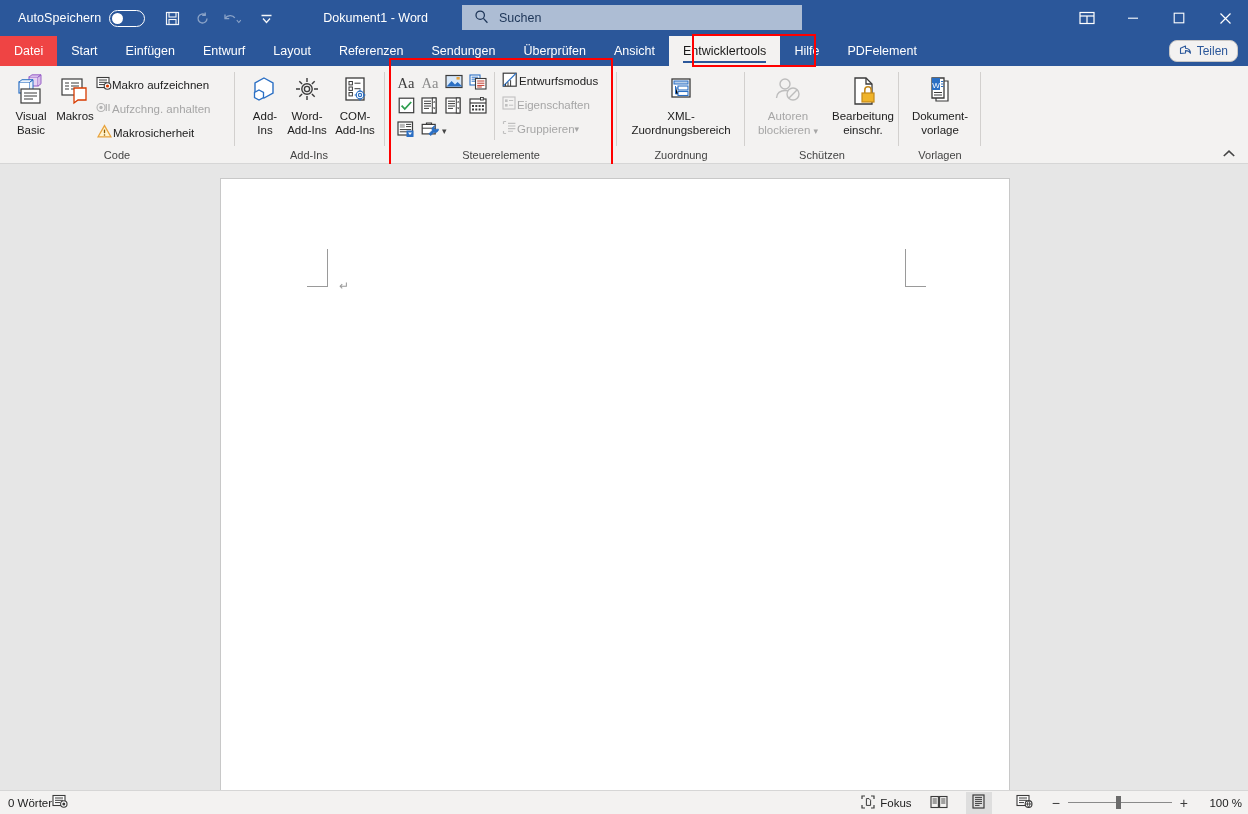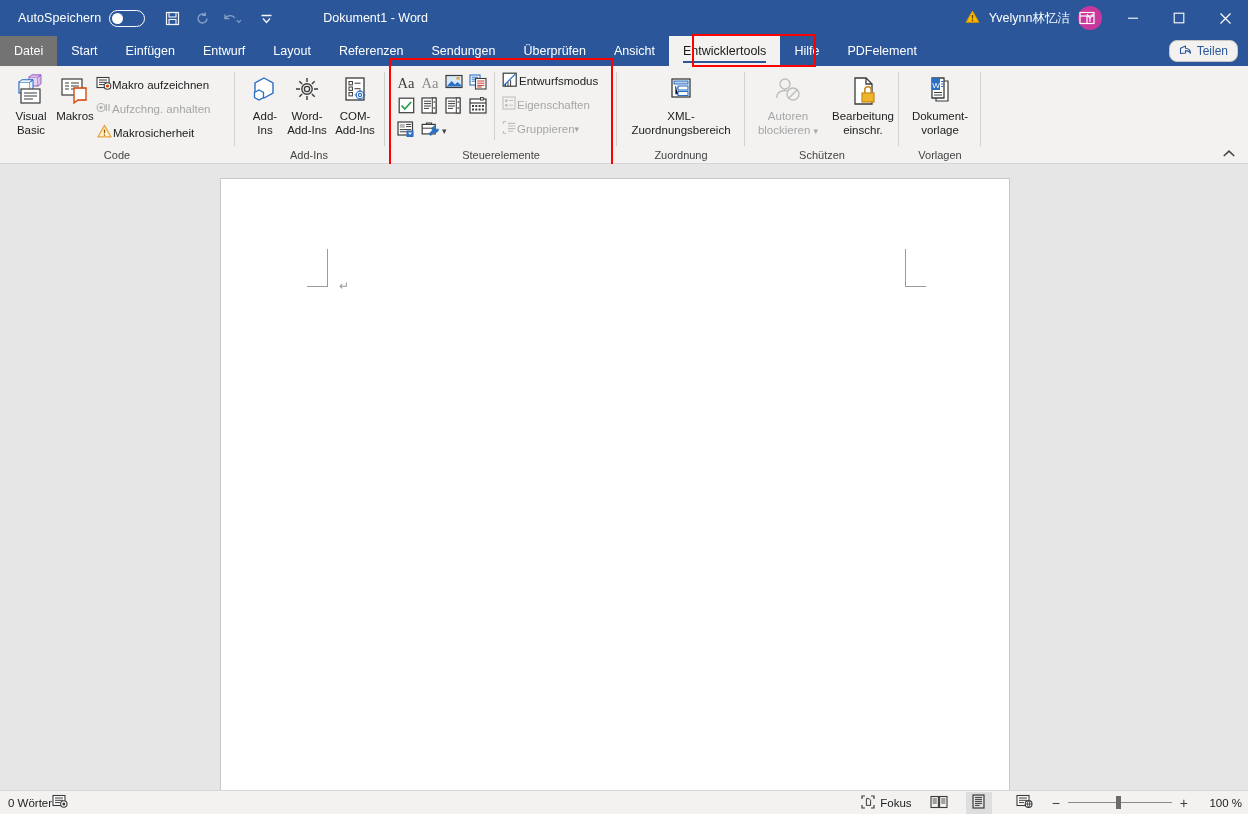--- a/index.html
+++ b/index.html
@@ -59,21 +59,21 @@
   }
   .tabs {
     position: absolute; left: 0; top: 36px; height: 30px;
     display: flex; align-items: center;
   }
   .tab {
     height: 30px; display: flex; align-items: center; justify-content: center;
     padding: 0 14px; font-size: 12.5px; color: #ffffff; white-space: nowrap;
     position: relative;
   }
-  .tab.file { background: #737373; }
+  .tab.file { background: #ef4444; }
   .tab.active { background: #f3f2f1; color: #1a1a1a; }
   .tab.active .underline {
     position: absolute; left: 14px; right: 14px; bottom: 3px; height: 2.5px; background: #2b579a;
   }
   .share-btn {
     position: absolute; right: 10px; top: 40px; height: 22px;
     display: flex; align-items: center; gap: 5px; padding: 0 9px;
     background: #f3f2f1; border: 1px solid #c8c6c4; border-radius: 8px;
     font-size: 12px; color: #2b579a; white-space: nowrap;
   }
@@ -202,32 +202,30 @@
         </svg>
     </div>
     <div class="tb-icon" style="margin-left:4px">
       <svg width="15" height="15" viewBox="0 0 15 15">
           <path d="M2.5 4.5h10M4 7.5l3.5 4 3.5-4" fill="none" stroke="#fff" stroke-width="1.3"></path>
         </svg>
     </div>
 
     <div class="doc-title">Dokument1  -  Word</div>
 
-
-    <div class="acct-wrap">
-      <span>
-        <svg width="17" height="16" viewBox="0 0 17 16">
-            <path d="M8.5 2.2l6.3 11H2.2z" fill="#ffb900" stroke="#e09b00" stroke-width="1"></path>
-            <path d="M8.5 6v3.6" stroke="#5a4000" stroke-width="1.3"></path>
-            <circle cx="8.5" cy="11.4" r=".8" fill="#5a4000"></circle>
-          </svg>
-      </span>
-      <span class="acct-name">Yvelynn林忆洁</span>
-      <span class="avatar">Y</span>
-    </div>
+    <div class="searchbox">
+      <span>
+        <svg width="15" height="15" viewBox="0 0 15 15">
+            <circle cx="6.2" cy="6.2" r="4.2" fill="none" stroke="#1d3557" stroke-width="1.25"></circle>
+            <path d="M9.4 9.4l4 4.3" stroke="#1d3557" stroke-width="1.25" fill="none"></path>
+          </svg>
+      </span>
+      <span class="placeholder">Suchen</span>
+    </div>
+
 
     <div class="wincontrols">
       <div>
         <svg width="18" height="16" viewBox="0 0 18 16">
             <rect x="2" y="2.5" width="14" height="11" fill="none" stroke="#fff" stroke-width="1.2"></rect>
             <path d="M2 6h14" stroke="#fff" stroke-width="1.2"></path>
             <path d="M9 6v7.5" stroke="#fff" stroke-width="1.2"></path>
           </svg>
       </div>
       <div>

